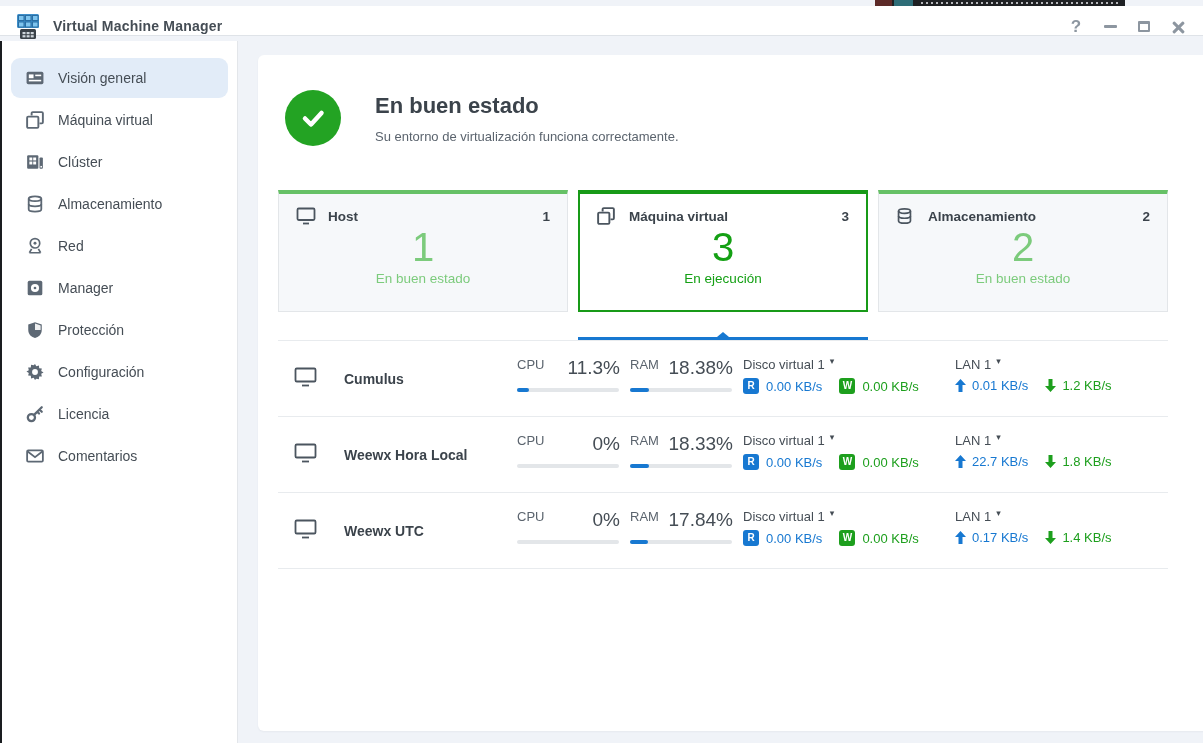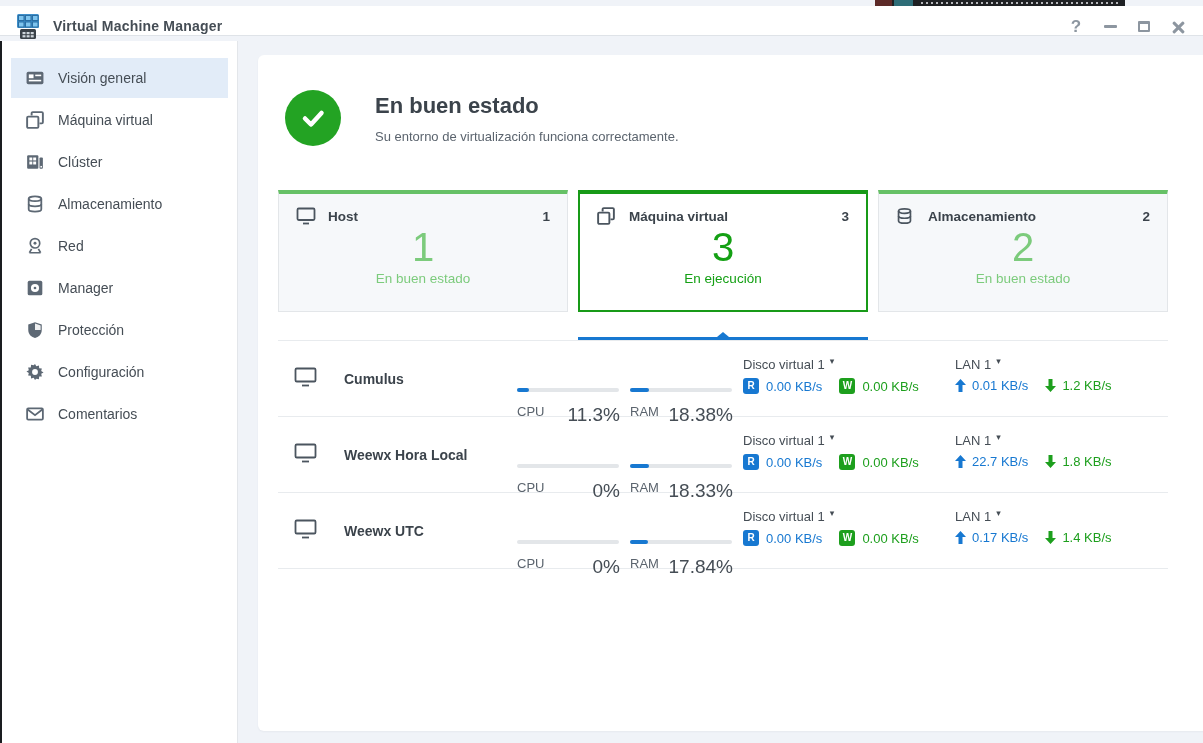--- a/index.html
+++ b/index.html
@@ -33,21 +33,21 @@
   .ds-dots { flex:1; margin:2px 6px 1px 8px; height:2px;
              background:repeating-linear-gradient(90deg, rgba(220,220,225,.8) 0 2px, transparent 2px 5px); }
 
   
   .left-edge { position:absolute; left:0; top:41px; width:2px; height:702px; background:#1a1d20; z-index:3; }
 
   
   .sidebar { position:absolute; left:2px; top:41px; width:236px; height:702px; background:#ffffff;
              border-right:1px solid #e3e6ea; padding-top:17px; }
   .side-item { display:flex; align-items:center; height:40px; margin:0 9px 2px 9px; padding-left:15px;
-               border-radius:0; cursor:pointer; }
+               border-radius:9px; cursor:pointer; }
   .side-item.selected { background:#e2ecf8; }
   .side-icon { width:18px; height:18px; margin-right:14px; display:flex; align-items:center; justify-content:center; }
   .side-icon svg { display:block; }
   .side-label { font-size:14px; color:#454d55; }
 
   
   .main-bg { position:absolute; left:238px; top:41px; width:965px; height:702px; background:#f0f3f8; }
   .panel { position:absolute; left:20px; top:14px; width:1022px; height:676px; background:#ffffff;
            border-radius:6px; box-shadow:0 1px 2px rgba(50,60,70,.05); }
 
@@ -77,21 +77,21 @@
       border-left:6px solid transparent; border-right:6px solid transparent; border-bottom:5px solid #1778d1; }
 
   
   .vm-list { position:absolute; left:20px; top:285px; width:890px; border-top:1px solid #e8ebee; }
   .vm-row { position:relative; height:76px; border-bottom:1px solid #e8ebee; }
   .vm-monitor { position:absolute; left:16px; top:50%; transform:translateY(-50%); }
   .vm-name { position:absolute; left:66px; top:50%; transform:translateY(-50%);
              font-size:14px; font-weight:bold; color:#3b434b; }
   .stat { position:absolute; width:103px; top:0; height:76px; }
   .stat-cpu { left:239px; } .stat-ram { left:352px; }
-  .stat-line { position:absolute; top:16px; left:0; right:0; display:flex; justify-content:space-between;margin-top:47px; }
+  .stat-line { position:absolute; top:16px; left:0; right:0; display:flex; justify-content:space-between; }
   .stat-label { font-size:13px; color:#5b646e; }
   .stat-value { font-size:19px; color:#454d55; }
   .bar { position:absolute; top:47px; left:0; width:102px; height:4px; background:#e3e6e9; border-radius:2px; }
   .bar-fill { height:4px; background:#1778d1; border-radius:2px; }
   .io { position:absolute; top:0; height:76px; }
   .io-disk { left:465px; width:200px; } .io-lan { left:677px; width:213px; }
   .io-label { position:absolute; top:16px; left:0; font-size:13px; color:#454d55; display:flex; align-items:flex-start; }
   .caret-down-icon { font-size:9px; color:#454d55; margin-left:5px; margin-top:-1px; cursor:pointer; }
   .caret-down-icon::after { content:"▾"; }
   .io-values { position:absolute; top:37px; left:0; display:flex; align-items:center; }
@@ -241,20 +241,29 @@
       <span class="side-icon">
         <svg width="18" height="18" viewBox="0 0 16 16">
             <path fill="#5d6874" d="M8 0.8 l1.2 2.1 2.3-.6.2 2.4 2.4.2-.6 2.3 2.1 1.2-2.1 1.2.6 2.3-2.4.2-.2 2.4-2.3-.6L8 15.2 6.8 13.1l-2.3.6-.2-2.4-2.4-.2.6-2.3L.4 7.6l2.1-1.2-.6-2.3 2.4-.2.2-2.4 2.3.6Z"></path>
             <circle cx="8" cy="8" r="2.6" fill="#fff"></circle>
           </svg>
       </span>
       <span class="side-label">Configuración</span>
     </div>
 
 
+    <div class="side-item">
+      <span class="side-icon">
+        <svg width="18" height="18" viewBox="0 0 16 16" fill="none" stroke="#5d6874">
+            <circle cx="4.8" cy="11.2" r="3.2" stroke-width="2"></circle>
+            <path d="M7.2 8.8 L14 2 M12 4 l2 2 M10 6 l1.6 1.6" stroke-width="2" stroke-linecap="round"></path>
+          </svg>
+      </span>
+      <span class="side-label">Licencia</span>
+    </div>
 
     <div class="side-item">
       <span class="side-icon">
         <svg width="18" height="18" viewBox="0 0 16 16" fill="none" stroke="#5d6874" stroke-width="1.6">
             <rect x="1" y="3" width="14" height="10" rx="1"></rect>
             <path d="M1.5 4 L8 9 L14.5 4"></path>
           </svg>
       </span>
       <span class="side-label">Comentarios</span>
     </div>

